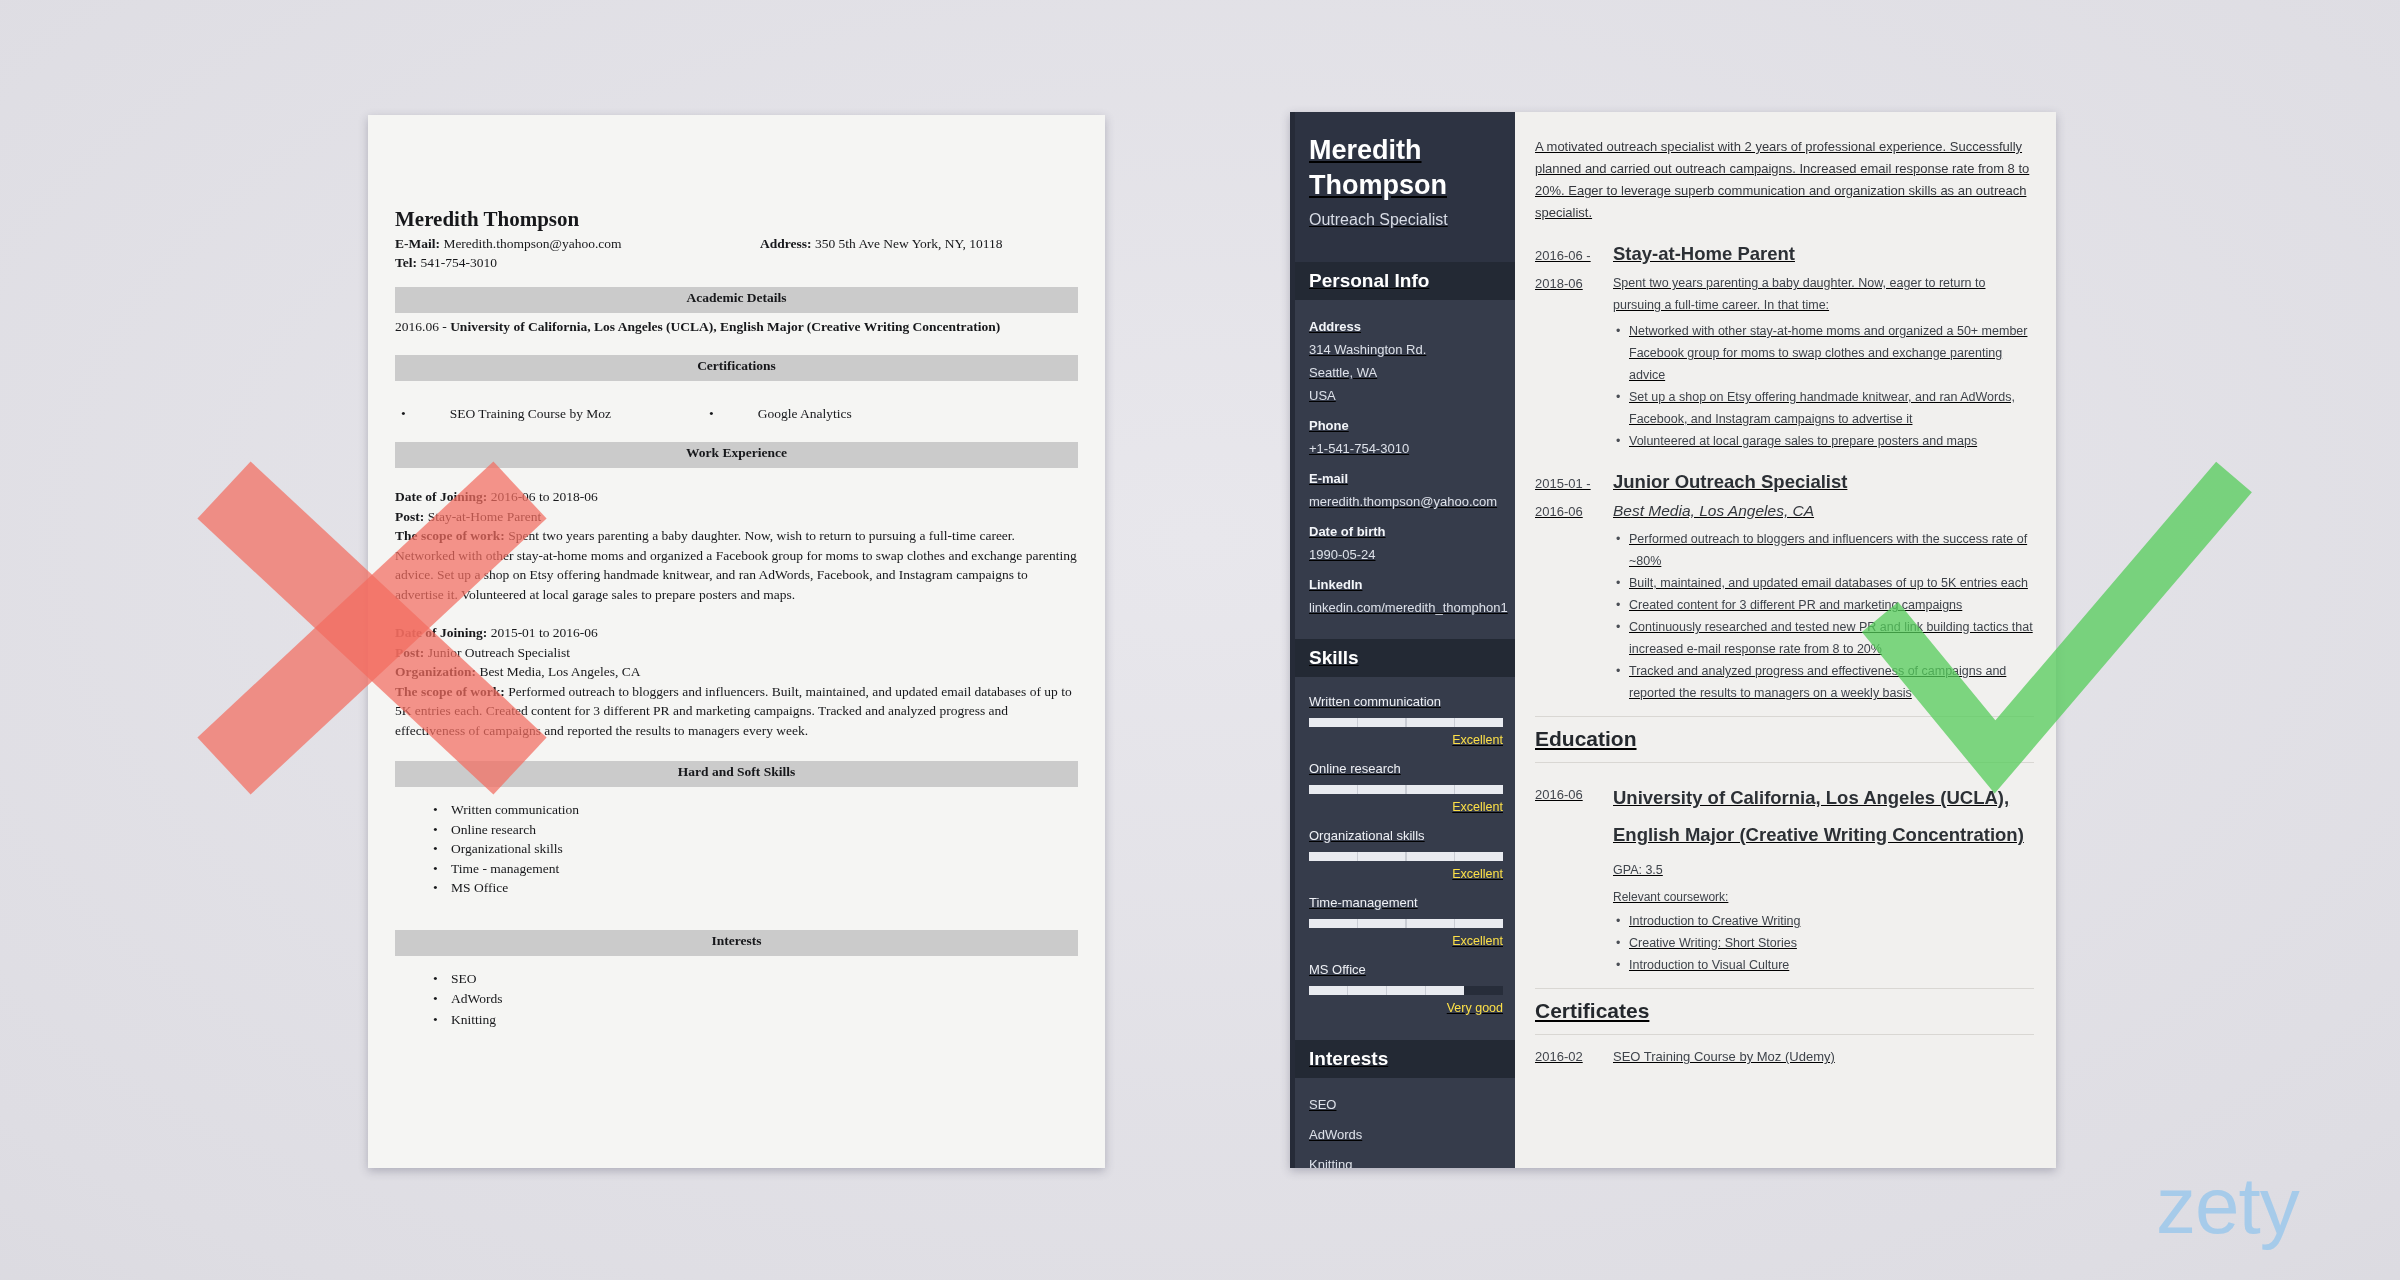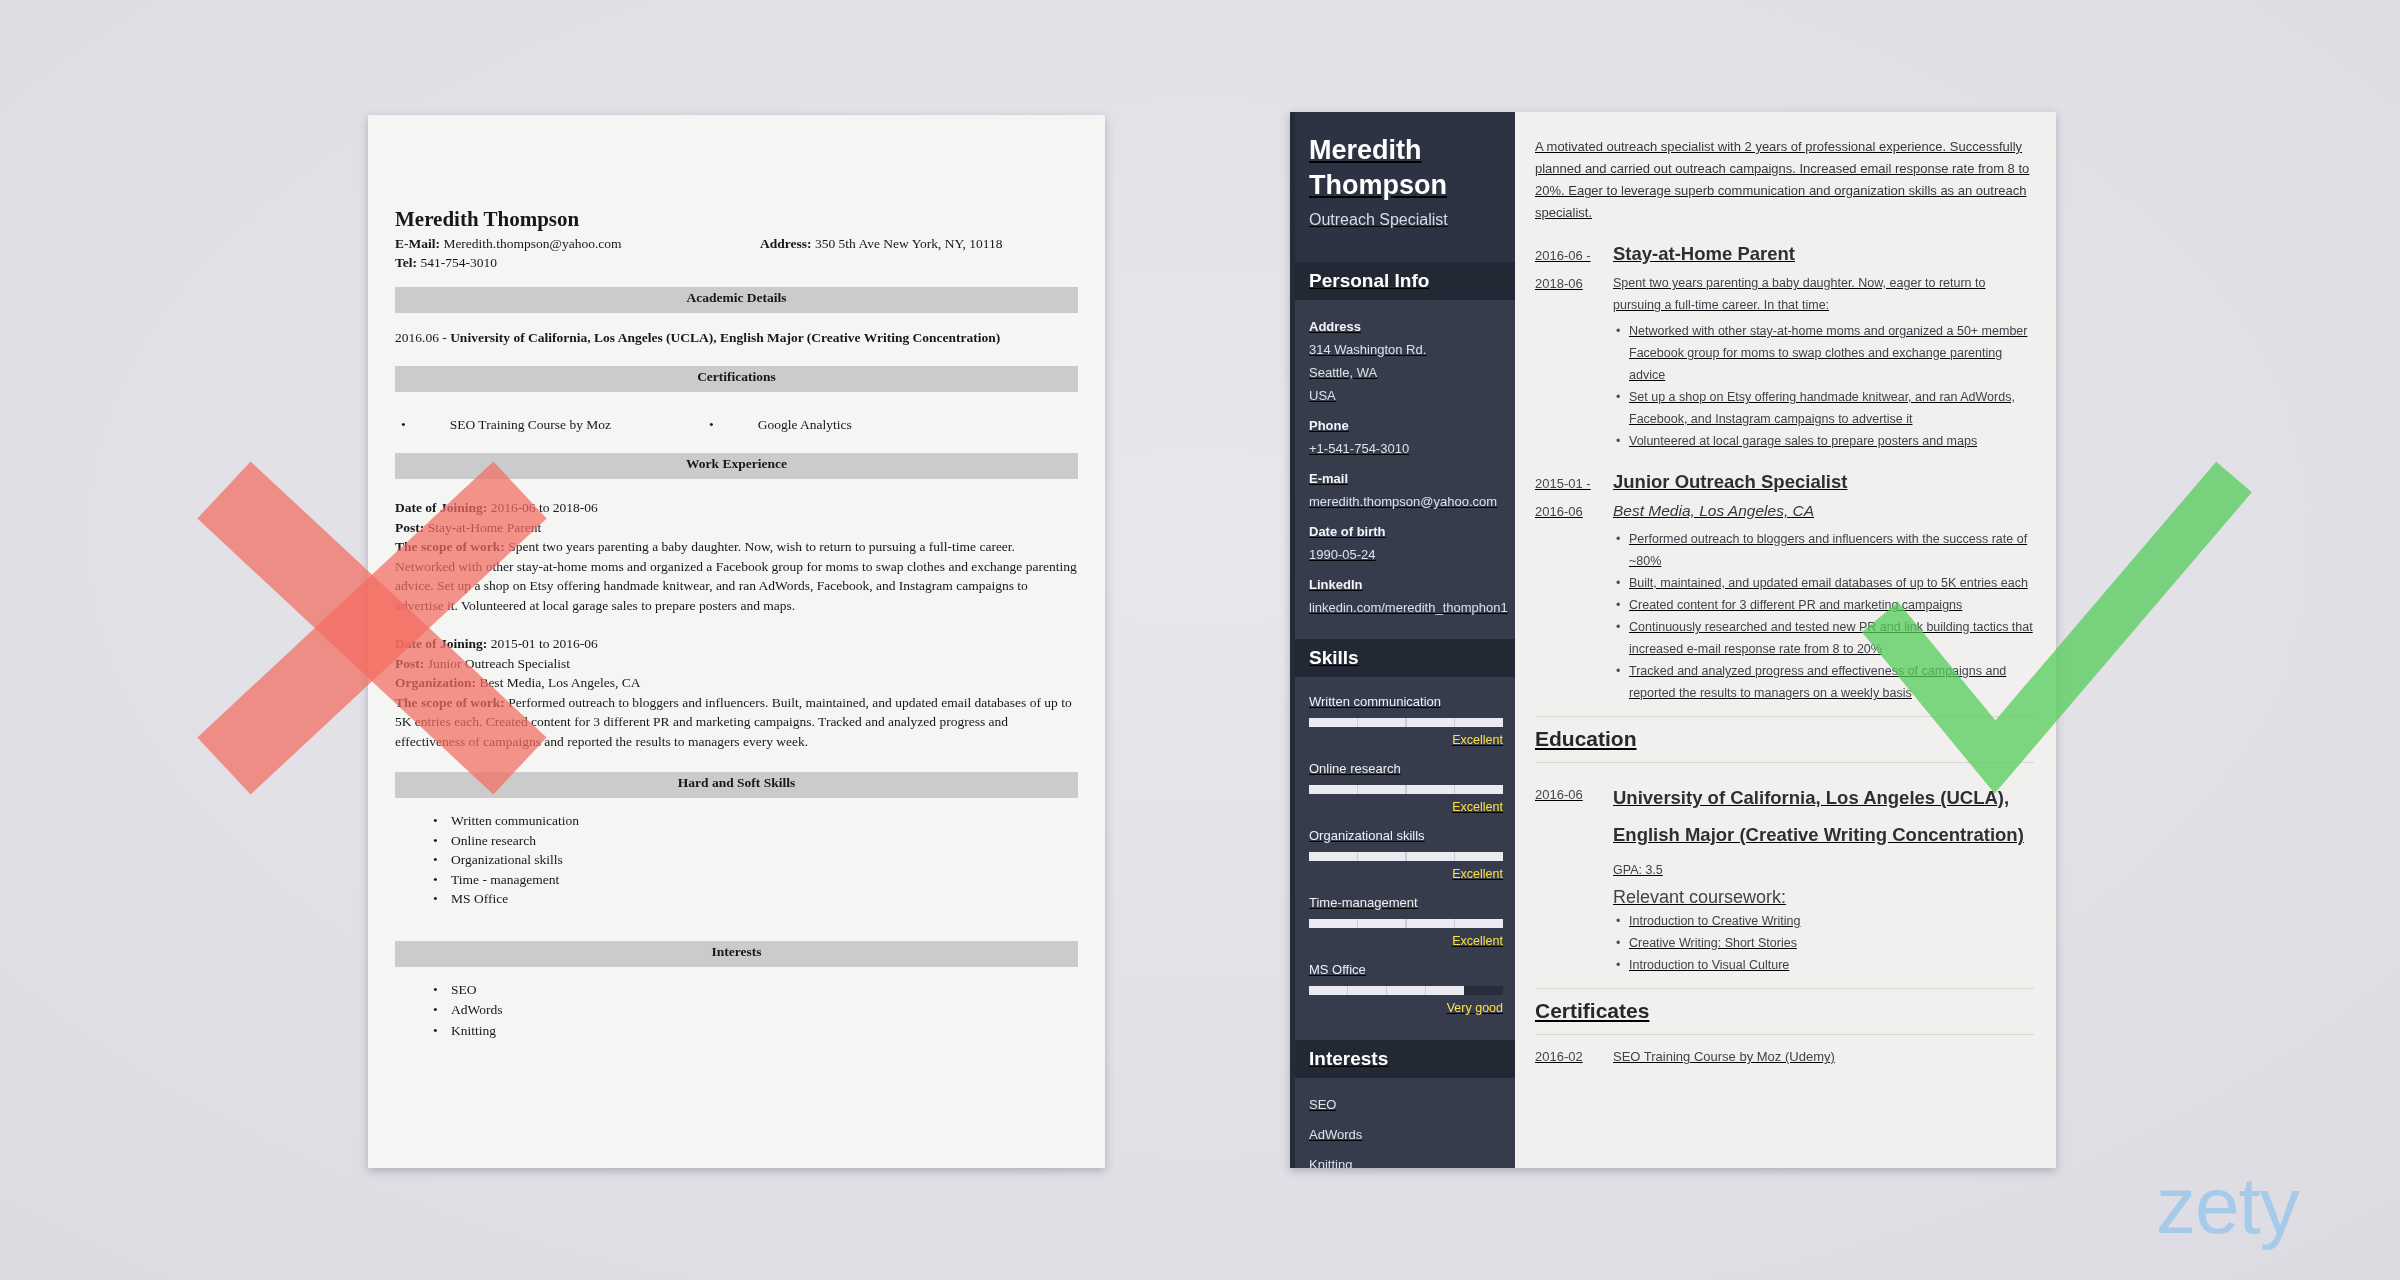--- a/index.html
+++ b/index.html
@@ -10,21 +10,21 @@
   
   .paper-bad{position:absolute;left:368px;top:115px;width:737px;height:1053px;box-sizing:border-box;
     background:#f5f5f3;box-shadow:0 3px 9px rgba(60,60,85,.30);padding:92px 27px 0 27px;
     font-family:"Liberation Serif", serif;color:#17181b;font-size:13.5px;line-height:19px;}
   .b-name{font-size:21px;line-height:24px;font-weight:bold;margin:0 0 3px;}
   .b-row{display:flex;}
   .b-cell1{width:365px;}
   .b-band{margin-top:15px;height:26px;line-height:21px;background:#cbcbcb;text-align:center;
     font-weight:bold;font-size:13.5px;}
   .b-band.mt18{margin-top:18px;} .b-band.mt19{margin-top:19px;} .b-band.mt21{margin-top:21px;} .b-band.mt32{margin-top:32px;}
-  .b-eduh{margin-top:14px;line-height:21px;}
+  .b-eduh{margin-top:3px;line-height:21px;}
   ul.b-ul{margin:4px 0 0;padding-left:58px;list-style:none;}
   ul.b-ul li{line-height:19.5px;position:relative;}
   ul.b-ul li::before{content:"•";position:absolute;left:-18px;}
   .b-certrow{display:flex;margin-top:23px;}
   .b-cert{display:flex;}
   .b-cert .bdot{padding-left:6px;margin-right:44px;}
   .b-cert.c1{width:308px;}
   .b-job{margin-top:19px;}
   .b-job p{margin:0;line-height:19.5px;}
   ul.b-list{margin:13px 0 0;padding-left:56px;list-style:none;}
@@ -62,21 +62,21 @@
   .dates{flex:0 0 78px;font-size:13px;color:#42464d;line-height:28px;padding-top:2px;}
   .ebody{flex:1;}
   h3.e-title{margin:0;font-size:18.5px;line-height:27px;color:#2c3035;font-weight:bold;}
   h3.e-title.big{line-height:37px;}
   .e-intro{margin:5px 0 0;font-size:12.5px;line-height:22px;}
   .e-company{margin:3px 0 0;font-size:15.5px;font-style:italic;color:#33373d;line-height:26px;}
   ul.m-ul{margin:4px 0 0;padding-left:16px;list-style:none;}
   ul.m-ul li{font-size:12.5px;line-height:22px;position:relative;}
   ul.m-ul li::before{content:"•";position:absolute;left:-13px;color:#4a4e55;}
   .e-gpa{margin:8px 0 0;font-size:12.5px;line-height:18px;}
-  .e-course{margin:9px 0 0;font-size:18px;line-height:18px;}
+  .e-course{margin:9px 0 0;font-size:12px;line-height:18px;}
   .cert-row{display:flex;margin-top:13px;font-size:13px;line-height:18px;}
   .cert-row .cdate{flex:0 0 78px;color:#42464d;}
 
   
   .marks{position:absolute;left:0;top:0;width:2400px;height:1280px;z-index:5;pointer-events:none;}
   .logo{position:absolute;left:2156px;top:1140px;z-index:6;font-size:80px;letter-spacing:-1px;
     font-weight:normal;font-family:"Liberation Sans", sans-serif;margin-top:20px;}
 </style>
 </head>
 <body>

